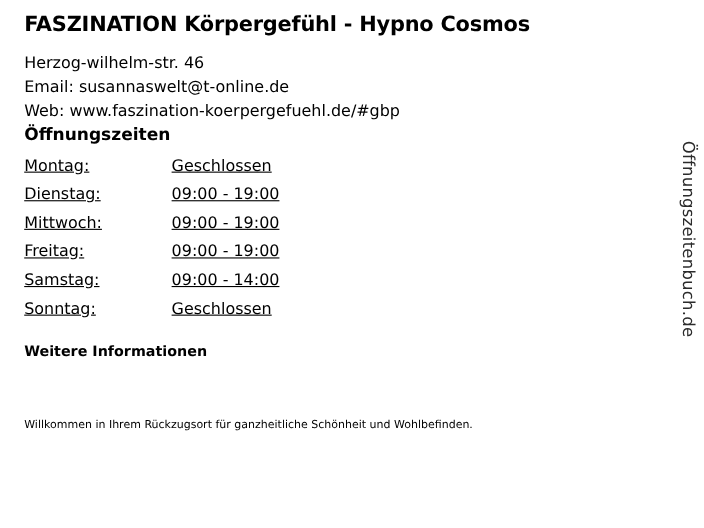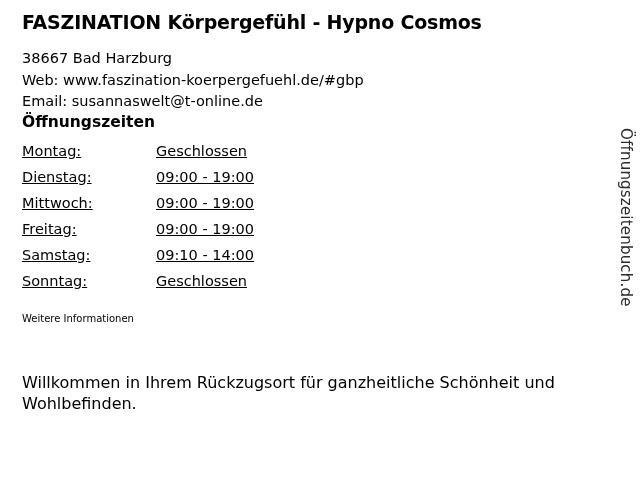--- a/index.html
+++ b/index.html
@@ -54,27 +54,27 @@
     vertical-align: top;
     line-height: 17px;
     white-space: nowrap;
     text-decoration: underline;
   }
   table.hours td.day {
     width: 128px;
     padding-right: 6px;
   }
   .info-head {
-    font-size: 10px;
-    font-weight: normal;
+    font-size: 13px;
+    font-weight: bold;
     margin-top: 14px;
     margin-bottom: 14px;
   }
   .info-text {
-    font-size: 16px;
+    font-size: 10px;
     line-height: 21px;
     width: 595px;
     word-break: break-word;
     margin-top: 48px;
   }
   .watermark {
     position: absolute;
     right: 2px;
     top: 128px;
     width: 22px;
@@ -95,23 +95,23 @@
 </style>
 </head>
 <body>
 
 <div class="page">
 
   <div class="content">
 
     <div class="title">FASZINATION Körpergefühl - Hypno Cosmos</div>
 
-    <div class="addr-line">38667 Bad Harzburg</div>
+    <div class="addr-line">Herzog-wilhelm-str. 46</div>
+    <div class="addr-line">Email: susannaswelt@t-online.de</div>
     <div class="addr-line">Web: www.faszination-koerpergefuehl.de/#gbp</div>
-    <div class="addr-line">Email: susannaswelt@t-online.de</div>
 
     <div class="section-head">Öffnungszeiten</div>
 
     <table class="hours">
       <tbody>
         <tr>
           <td class="day">Montag:</td>
           <td class="val">Geschlossen</td>
         </tr>
         <tr>
@@ -121,21 +121,21 @@
         <tr>
           <td class="day">Mittwoch:</td>
           <td class="val">09:00 - 19:00</td>
         </tr>
         <tr>
           <td class="day">Freitag:</td>
           <td class="val">09:00 - 19:00</td>
         </tr>
         <tr>
           <td class="day">Samstag:</td>
-          <td class="val">09:10 - 14:00</td>
+          <td class="val">09:00 - 14:00</td>
         </tr>
         <tr>
           <td class="day">Sonntag:</td>
           <td class="val">Geschlossen</td>
         </tr>
       </tbody>
     </table>
 
     <div class="info-head">Weitere Informationen</div>
     <div class="info-text">Willkommen in Ihrem Rückzugsort für ganzheitliche Schönheit und Wohlbefinden.</div>

